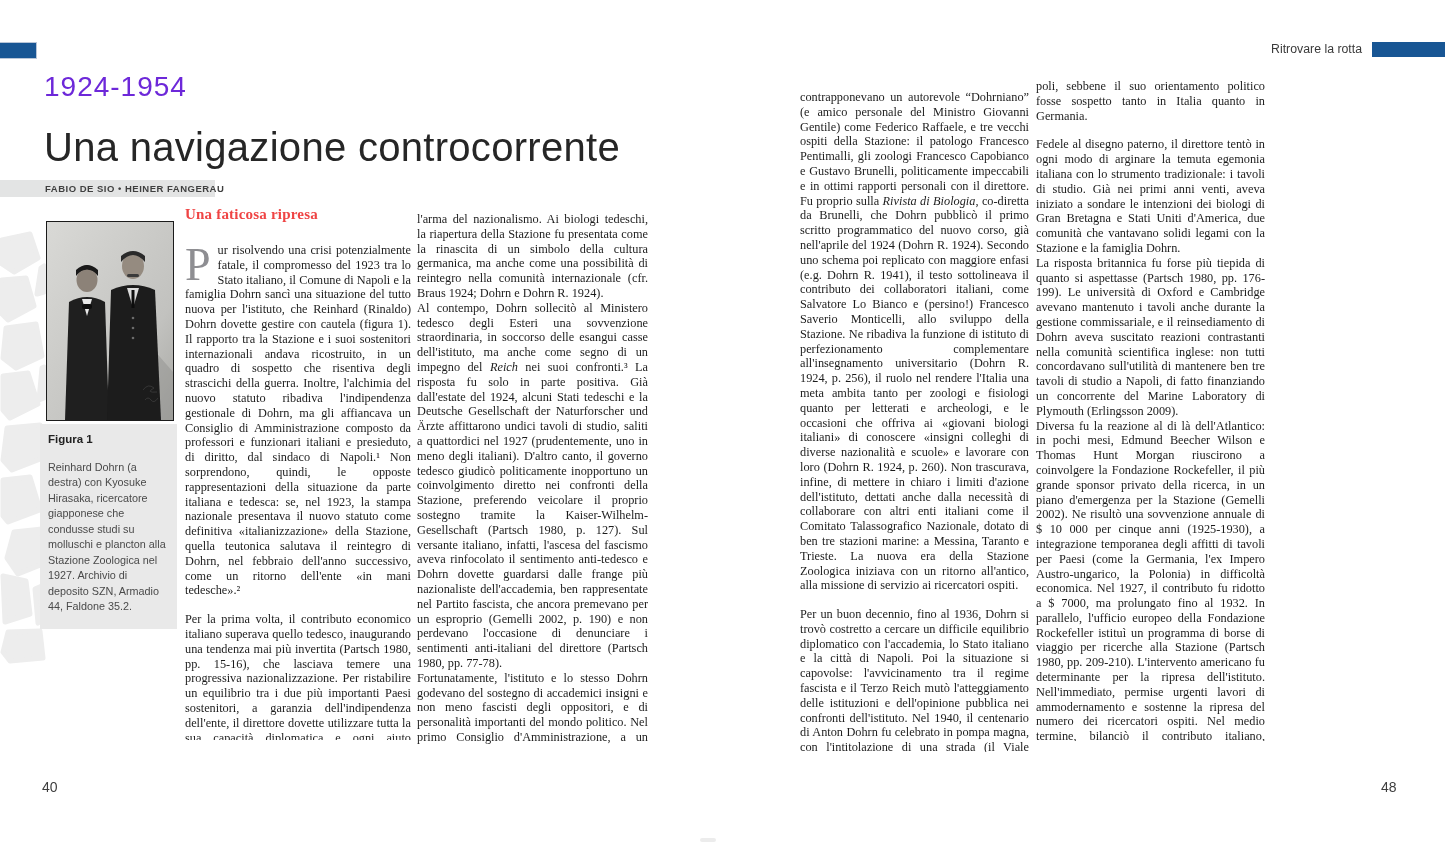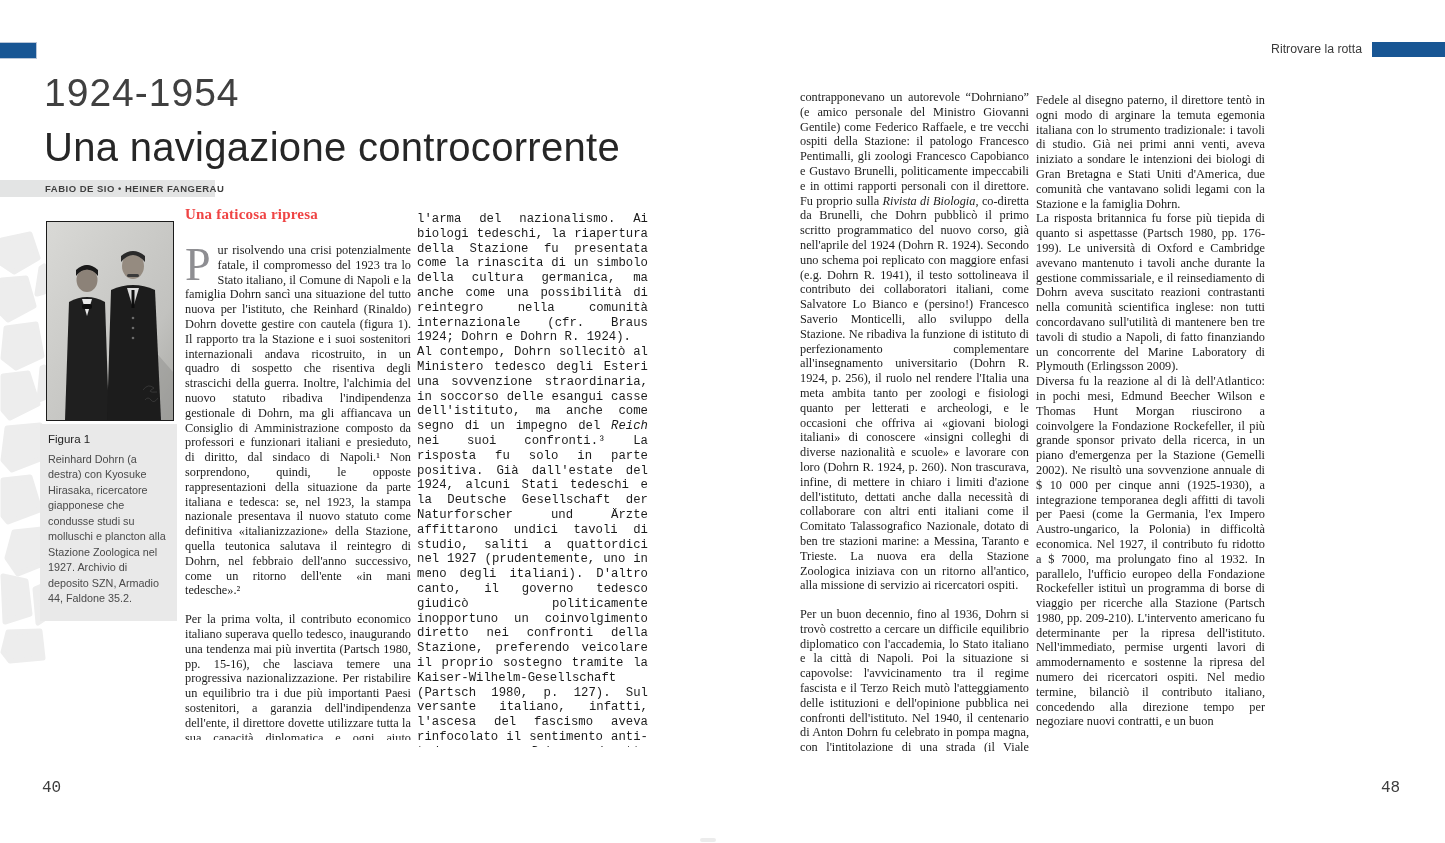--- a/index.html
+++ b/index.html
@@ -6,55 +6,55 @@
   .spread{position:relative;width:1445px;height:843px;background:#ffffff;overflow:hidden;
           font-family:"Liberation Serif",serif;color:#1c1c1c;}
   
   .accent-bar{position:absolute;top:42px;height:15px;background:#185694;}
   .accent-left{left:0;width:36px;border:1px solid #b9c6d8;border-left:none;}
   .accent-right{right:0;width:73px;}
   .running-header{position:absolute;top:41px;right:83px;height:16px;line-height:16px;
           font-family:"Liberation Sans",sans-serif;font-size:12.3px;color:#3a3a3a;}
   
   .chapter-years{position:absolute;left:44px;top:72px;margin:0;
-          font-family:"Liberation Sans",sans-serif;font-weight:300;font-size:39px;
-          letter-spacing:1px;color:#404040;line-height:1.1;}
+          font-family:"Liberation Sans",sans-serif;font-weight:300;font-size:28px;
+          letter-spacing:1px;color:#6d28d9;line-height:1.1;}
   .chapter-title{position:absolute;left:44px;top:124px;margin:0;
           font-family:"Liberation Sans",sans-serif;font-weight:300;font-size:40px;
           letter-spacing:.3px;color:#262626;line-height:1.15;white-space:nowrap;}
   .authors-band{position:absolute;left:0;top:180px;width:215px;height:17px;
           background:#e3e4e4;display:flex;align-items:center;}
   .authors-band span{padding-left:45px;font-family:"Liberation Sans",sans-serif;
           font-weight:bold;font-size:9.5px;letter-spacing:.5px;color:#3f3f3f;white-space:nowrap;text-align:center;}
   
   .watermark{position:absolute;left:0;top:228px;}
   
   .photo{position:absolute;left:47px;top:222px;width:126px;height:198px;
           outline:1px solid #1b1b1b;background:#c9c9c6;}
   .caption{position:absolute;left:40px;top:424px;width:137px;min-height:170px;
           background:#e9e9e9;box-sizing:border-box;padding:8px 9px 14px 8px;
           font-family:"Liberation Sans",sans-serif;font-size:10.8px;line-height:15.5px;color:#4a4a4a;}
-  .cap-label{display:block;font-weight:normal;color:#222;font-size:11.5px;margin-bottom:4px;}
+  .cap-label{display:block;font-weight:bold;color:#222;font-size:11.5px;margin-bottom:12px;}
   
   .section-heading{position:absolute;left:185px;top:206px;margin:0;
           font-family:"Liberation Serif",serif;font-weight:bold;font-size:15px;
           letter-spacing:.2px;color:#ef4444;}
   .col{position:absolute;overflow:hidden;text-align:justify;
           font-size:12.3px;line-height:14.8px;color:#1c1c1c;hyphens:auto;}
   .col-l1{left:185px;top:243px;width:226px;height:497px;}
-  .col-l2{left:417px;top:212px;width:231px;height:535px;font-family:Liberation Mono, monospace;}
+  .col-l2{left:417px;top:212px;width:231px;height:535px;}
   .col-r1{left:800px;top:79px;width:229px;height:662px;margin-top:11px;}
   .col-r2{left:1036px;top:79px;width:229px;height:662px;}
   .body-p{margin:0;}
   .body-p.gap{margin-top:14px;}
   .dropcap{float:left;font-family:"Liberation Serif",serif;font-size:46px;line-height:40px;
           height:42px;padding:2px 7px 0 0;color:#8e8e92;}
   
-  .page-number{position:absolute;top:779px;font-size:16px;color:#3d3d3d;
-          font-family:Liberation Mono, monospace;}
+  .page-number{position:absolute;top:779px;font-size:14px;color:#3d3d3d;
+          font-family:Liberation Sans, sans-serif;}
   .pn-left{left:42px;}
   .pn-right{left:1381px;}
   .binding-mark{position:absolute;left:700px;top:838px;width:16px;height:4px;
           background:#ececec;border-radius:2px;}
 </style>
 </head>
 <body>
 
 <div class="spread">
 
@@ -141,20 +141,21 @@
 
     <div class="page-number pn-left">40</div>
   </section>
 
   <section>
     <div class="col col-r1">
         <p class="body-p">contrapponevano un autorevole “Dohrniano” (e amico personale del Ministro Giovanni Gentile) come Federico Raffaele, e tre vecchi ospiti della Stazione: il patologo Francesco Pentimalli, gli zoologi Francesco Capobianco e Gustavo Brunelli, politicamente impeccabili e in ottimi rapporti personali con il direttore. Fu proprio sulla <i>Rivista di Biologia</i>, co-diretta da Brunelli, che Dohrn pubblicò il primo scritto programmatico del nuovo corso, già nell'aprile del 1924 (Dohrn R. 1924). Secondo uno schema poi replicato con maggiore enfasi (e.g. Dohrn R. 1941), il testo sottolineava il contributo dei collaboratori italiani, come Salvatore Lo Bianco e (persino!) Francesco Saverio Monticelli, allo sviluppo della Stazione. Ne ribadiva la funzione di istituto di perfezionamento complementare all'insegnamento universitario (Dohrn R. 1924, p. 256), il ruolo nel rendere l'Italia una meta ambita tanto per zoologi e fisiologi quanto per letterati e archeologi, e le occasioni che offriva ai «giovani biologi italiani» di conoscere «insigni colleghi di diverse nazionalità e scuole» e lavorare con loro (Dohrn R. 1924, p. 260). Non trascurava, infine, di mettere in chiaro i limiti d'azione dell'istituto, dettati anche dalla necessità di collaborare con altri enti italiani come il Comitato Talassografico Nazionale, dotato di ben tre stazioni marine: a Messina, Taranto e Trieste. La nuova era della Stazione Zoologica iniziava con un ritorno all'antico, alla missione di servizio ai ricercatori ospiti.</p>
         <p class="body-p gap">Per un buon decennio, fino al 1936, Dohrn si trovò costretto a cercare un difficile equilibrio diplomatico con l'accademia, lo Stato italiano e la città di Napoli. Poi la situazione si capovolse: l'avvicinamento tra il regime fascista e il Terzo Reich mutò l'atteggiamento delle istituzioni e dell'opinione pubblica nei confronti dell'istituto. Nel 1940, il centenario di Anton Dohrn fu celebrato in pompa magna, con l'intitolazione di una strada (il Viale Dohrn) e il conferimento a Rinaldo della cittadinanza onoraria di Na-</p>
       </div>
     <div class="col col-r2">
+        <p class="body-p">poli, sebbene il suo orientamento politico fosse sospetto tanto in Italia quanto in Germania.</p>
         <p class="body-p gap">Fedele al disegno paterno, il direttore tentò in ogni modo di arginare la temuta egemonia italiana con lo strumento tradizionale: i tavoli di studio. Già nei primi anni venti, aveva iniziato a sondare le intenzioni dei biologi di Gran Bretagna e Stati Uniti d'America, due comunità che vantavano solidi legami con la Stazione e la famiglia Dohrn.</p>
         <p class="body-p">La risposta britannica fu forse più tiepida di quanto si aspettasse (Partsch 1980, pp. 176-199). Le università di Oxford e Cambridge avevano mantenuto i tavoli anche durante la gestione commissariale, e il reinsediamento di Dohrn aveva suscitato reazioni contrastanti nella comunità scientifica inglese: non tutti concordavano sull'utilità di mantenere ben tre tavoli di studio a Napoli, di fatto finanziando un concorrente del Marine Laboratory di Plymouth (Erlingsson 2009).</p>
         <p class="body-p">Diversa fu la reazione al di là dell'Atlantico: in pochi mesi, Edmund Beecher Wilson e Thomas Hunt Morgan riuscirono a coinvolgere la Fondazione Rockefeller, il più grande sponsor privato della ricerca, in un piano d'emergenza per la Stazione (Gemelli 2002). Ne risultò una sovvenzione annuale di $ 10 000 per cinque anni (1925-1930), a integrazione temporanea degli affitti di tavoli per Paesi (come la Germania, l'ex Impero Austro-ungarico, la Polonia) in difficoltà economica. Nel 1927, il contributo fu ridotto a $ 7000, ma prolungato fino al 1932. In parallelo, l'ufficio europeo della Fondazione Rockefeller istituì un programma di borse di viaggio per ricerche alla Stazione (Partsch 1980, pp. 209-210). L'intervento americano fu determinante per la ripresa dell'istituto. Nell'immediato, permise urgenti lavori di ammodernamento e sostenne la ripresa del numero dei ricercatori ospiti. Nel medio termine, bilanciò il contributo italiano, concedendo alla direzione tempo per negoziare nuovi contratti, e un buon</p>
       </div>
     <div class="page-number pn-right">48</div>
   </section>
 
   <div class="binding-mark"></div>
 </div>
 

